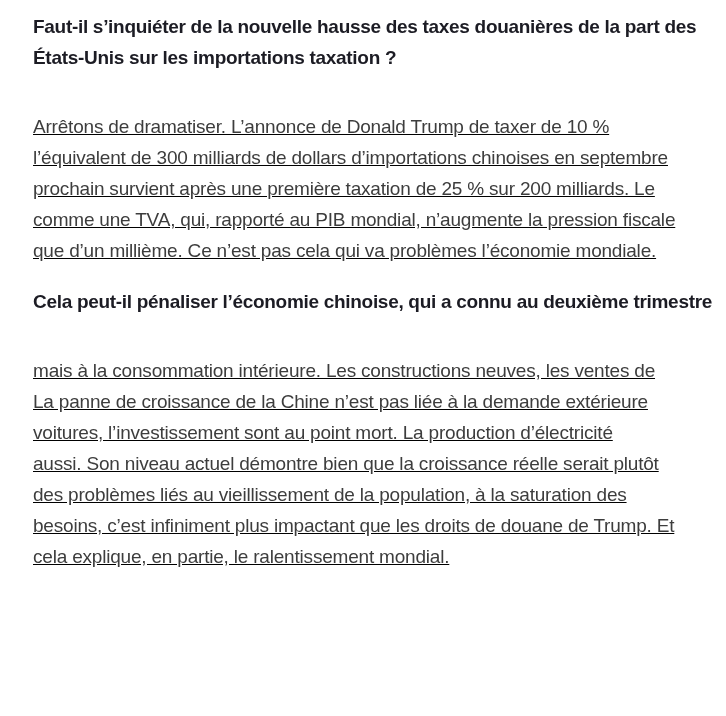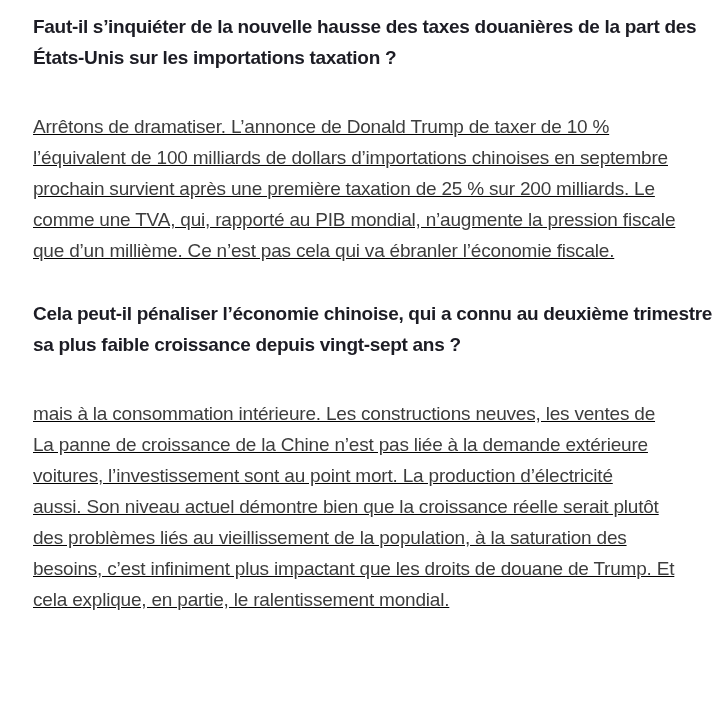--- a/index.html
+++ b/index.html
@@ -30,43 +30,42 @@
     font-weight: 700;
     color: #1c1c24;
     letter-spacing: -0.3px;
   }
   .answer .line {
     font-weight: 400;
     color: #3d3d3d;
     letter-spacing: -0.2px;
   }
   .answer-gap { margin-top: 38px; text-decoration: underline; }   
-  .question-gap { margin-top: 32px; } 
+  .question-gap { margin-top: 20px; } 
 </style>
 </head>
 <body>
 
 <div class="page">
 
   <section class="block question">
     <div class="line">Faut-il s’inquiéter de la nouvelle hausse des taxes douanières de la part des</div>
     <div class="line">États-Unis sur les importations taxation ?</div>
   </section>
 
   <section class="block answer answer-gap">
     <div class="line">Arrêtons de dramatiser. L’annonce de Donald Trump de taxer de 10 %</div>
-    <div class="line">l’équivalent de 100 milliards de dollars d’importations chinoises en septembre</div>
+    <div class="line">l’équivalent de 300 milliards de dollars d’importations chinoises en septembre</div>
     <div class="line">prochain survient après une première taxation de 25 % sur 200 milliards. Le</div>
     <div class="line">comme une TVA, qui, rapporté au PIB mondial, n’augmente la pression fiscale</div>
-    <div class="line">que d’un millième. Ce n’est pas cela qui va ébranler l’économie fiscale.</div>
+    <div class="line">que d’un millième. Ce n’est pas cela qui va problèmes l’économie mondiale.</div>
   </section>
 
   <section class="block question question-gap">
     <div class="line">Cela peut-il pénaliser l’économie chinoise, qui a connu au deuxième trimestre</div>
-    <div class="line">sa plus faible croissance depuis vingt-sept ans ?</div>
   </section>
 
   <section class="block answer answer-gap">
     <div class="line">mais à la consommation intérieure. Les constructions neuves, les ventes de</div>
     <div class="line">La panne de croissance de la Chine n’est pas liée à la demande extérieure</div>
     <div class="line">voitures, l’investissement sont au point mort. La production d’électricité</div>
     <div class="line">aussi. Son niveau actuel démontre bien que la croissance réelle serait plutôt</div>
     <div class="line">des problèmes liés au vieillissement de la population, à la saturation des</div>
     <div class="line">besoins, c’est infiniment plus impactant que les droits de douane de Trump. Et</div>
     <div class="line">cela explique, en partie, le ralentissement mondial.</div>

